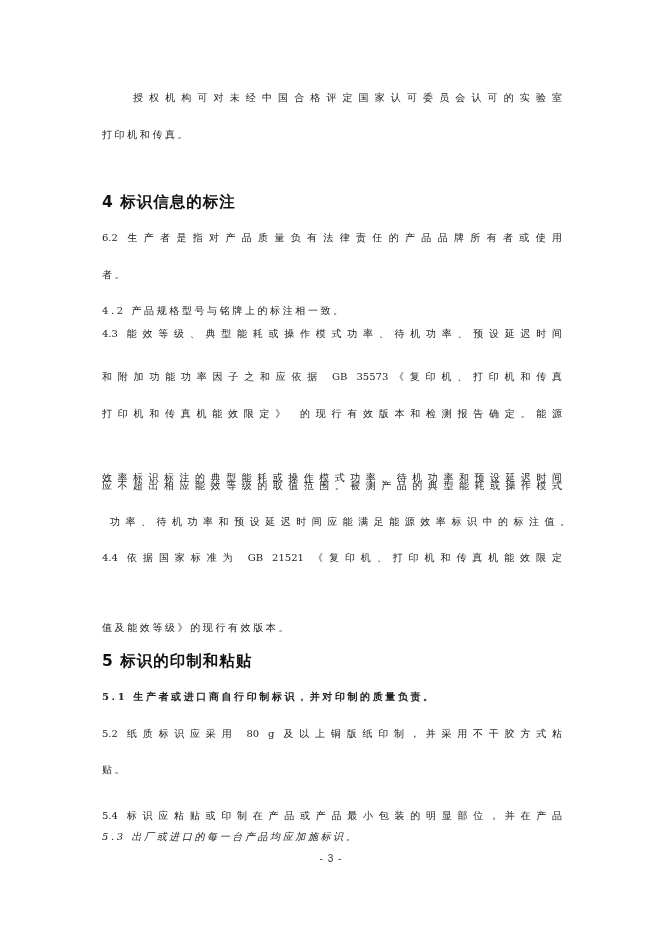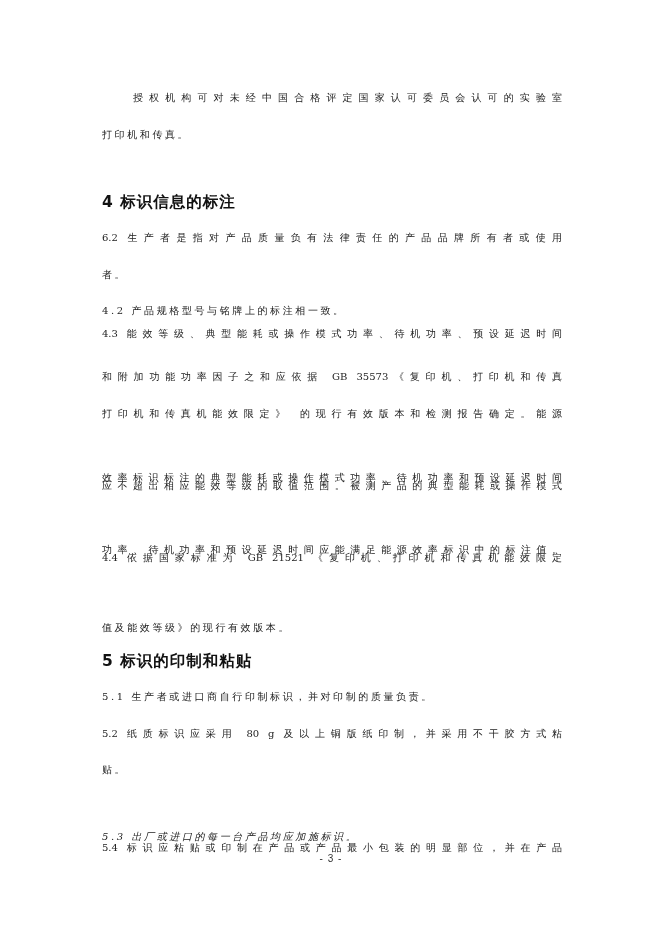--- a/index.html
+++ b/index.html
@@ -22,23 +22,23 @@
     <div class="line" style="top: 125px;">打印机和传真。</div>
     <div class="line heading" style="top: 192px;">4 标识信息的标注</div>
     <div class="line justify" style="top: 228px;">6.2 生产者是指对产品质量负有法律责任的产品品牌所有者或使用</div>
     <div class="line" style="top: 265px;">者。</div>
     <div class="line" style="top: 301px;">4.2 产品规格型号与铭牌上的标注相一致。</div>
     <div class="line justify" style="top: 324px;">4.3 能效等级、典型能耗或操作模式功率、待机功率、预设延迟时间</div>
     <div class="line justify" style="top: 367px;">和附加功能功率因子之和应依据 GB 35573《复印机、打印机和传真</div>
     <div class="line justify" style="top: 404px;">打印机和传真机能效限定》 的现行有效版本和检测报告确定。能源</div>
     <div class="line justify" style="top: 440px; margin-top: 28px;">效率标识标注的典型能耗或操作模式功率、待机功率和预设延迟时间</div>
     <div class="line justify" style="top: 476px;">应不超出相应能效等级的取值范围。被测产品的典型能耗或操作模式</div>
-    <div class="line justify" style="top: 540px;">功率、待机功率和预设延迟时间应能满足能源效率标识中的标注值。</div>
+    <div class="line justify" style="top: 512px; margin-left: 8px;">功率、待机功率和预设延迟时间应能满足能源效率标识中的标注值。</div>
     <div class="line justify" style="top: 548px;">4.4 依据国家标准为 GB 21521 《复印机、打印机和传真机能效限定</div>
     <div class="line" style="top: 618px;">值及能效等级》的现行有效版本。</div>
     <div class="line heading" style="top: 651px;">5 标识的印制和粘贴</div>
-    <div class="line" style="top: 687px;">5.1 生产者或进口商自行印制标识，并对印制的质量负责。</div>
+    <div class="line" style="top: 687px; font-weight: bold;">5.1 生产者或进口商自行印制标识，并对印制的质量负责。</div>
     <div class="line justify" style="top: 724px;">5.2 纸质标识应采用 80 g 及以上铜版纸印制，并采用不干胶方式粘</div>
     <div class="line" style="top: 760px;">贴。</div>
     <div class="line" style="top: 827px; font-style: italic;">5.3 出厂或进口的每一台产品均应加施标识。</div>
-    <div class="line justify" style="top: 838px;">5.4 标识应粘贴或印制在产品或产品最小包装的明显部位，并在产品</div>
+    <div class="line justify" style="top: 806px;">5.4 标识应粘贴或印制在产品或产品最小包装的明显部位，并在产品</div>
   </div>
 <div class="pageno">- 3 -</div>
 
 </body></html>

